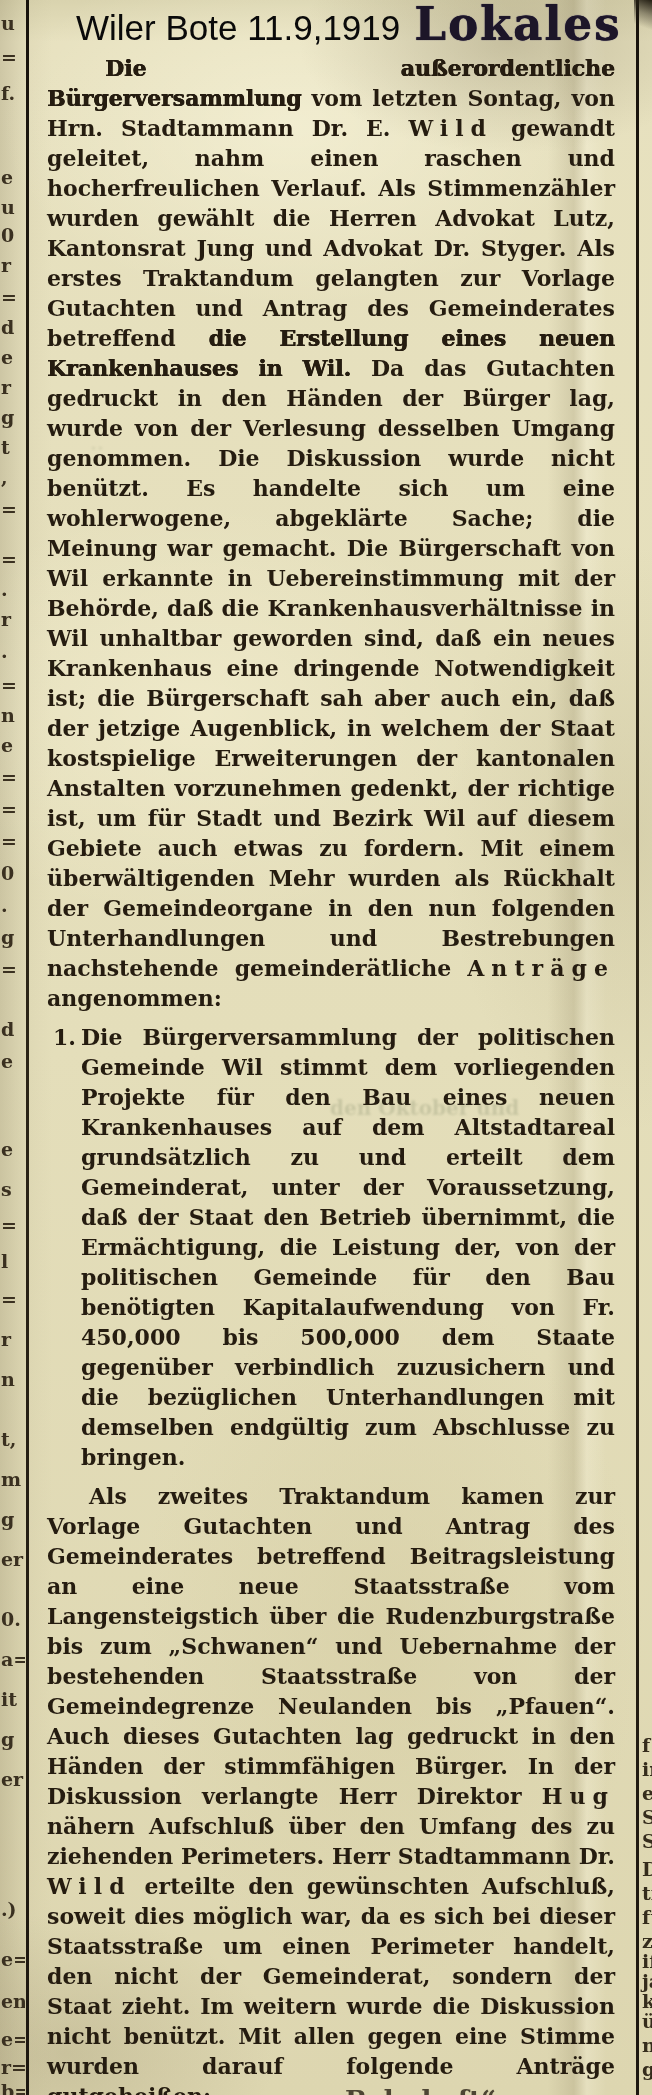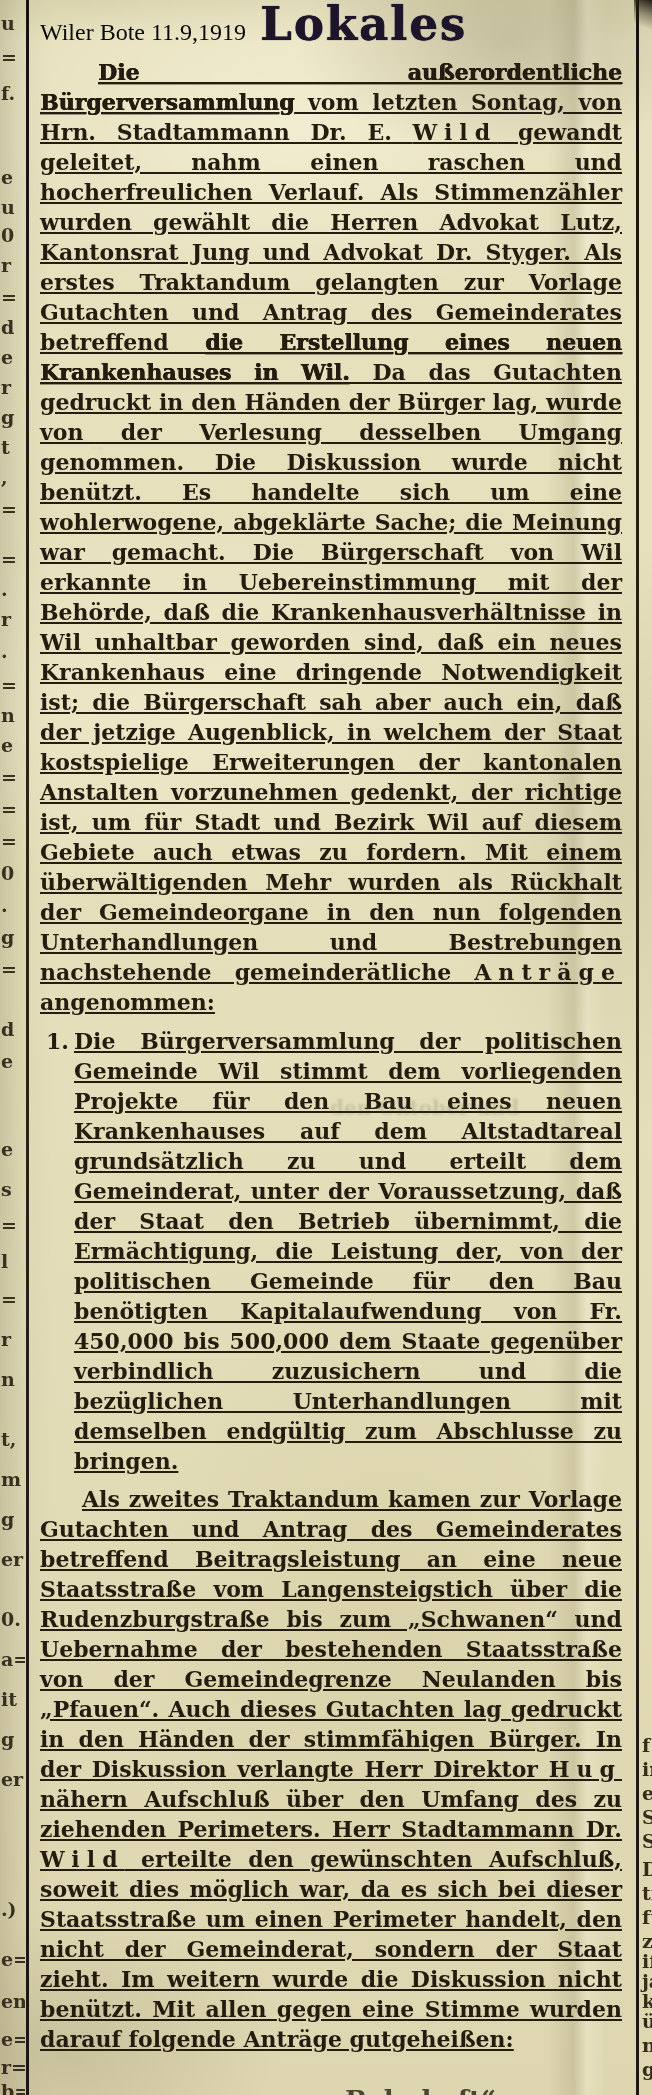--- a/index.html
+++ b/index.html
@@ -32,31 +32,31 @@
   .column{
     position:absolute;left:32px;top:0;width:604px;height:2095px;
     box-sizing:border-box;padding:8px 12px 0 6px;
     color:#251c10;
     font-size:22px;line-height:30px;font-weight:bold;
     text-align:justify;
     overflow:hidden;
   }
   .header-row{display:flex;align-items:baseline;margin:2px 0 4px 2px;white-space:nowrap;}
   .annotation{
-    font-family:Liberation Serif, serif;font-weight:normal;
-    font-size:24px;color:#0a0a0a;letter-spacing:0;
+    font-family:Liberation Sans, sans-serif;font-weight:normal;
+    font-size:35px;color:#0a0a0a;letter-spacing:0;margin-left:36px;
   }
   .headline{
     font-family:"DejaVu Serif", serif;font-weight:bold;
     font-size:45px;letter-spacing:2px;margin-left:14px;
     color:#1d1628;
     text-shadow:0 0 1px #2a2250, 0.5px 0 0 #1d1628;
     transform:scaleY(1.04);transform-origin:bottom;
   }
-  p{margin:2px;text-decoration:underline;}
+  p{margin:9px;}
   .p1{text-indent:58px;margin-top:10px;}
   .pind{text-indent:42px;margin-top:8px;}
   .xbold{text-shadow:0.6px 0 0 currentColor, 0 0.4px 0 currentColor;}
   .spaced{letter-spacing:0.32em;}
   .list-item{margin-top:9px;padding-left:34px;text-indent:-28px;}
   .list-item .num{display:inline-block;width:28px;text-indent:0;}
   
   .smudge{position:absolute;overflow:hidden;opacity:0.18;filter:blur(1.2px);color:#4a5a3a;
           font:bold 20px/26px "DejaVu Serif",serif;pointer-events:none;}
   .smudge-1{left:330px;top:1095px;width:250px;height:34px;}

